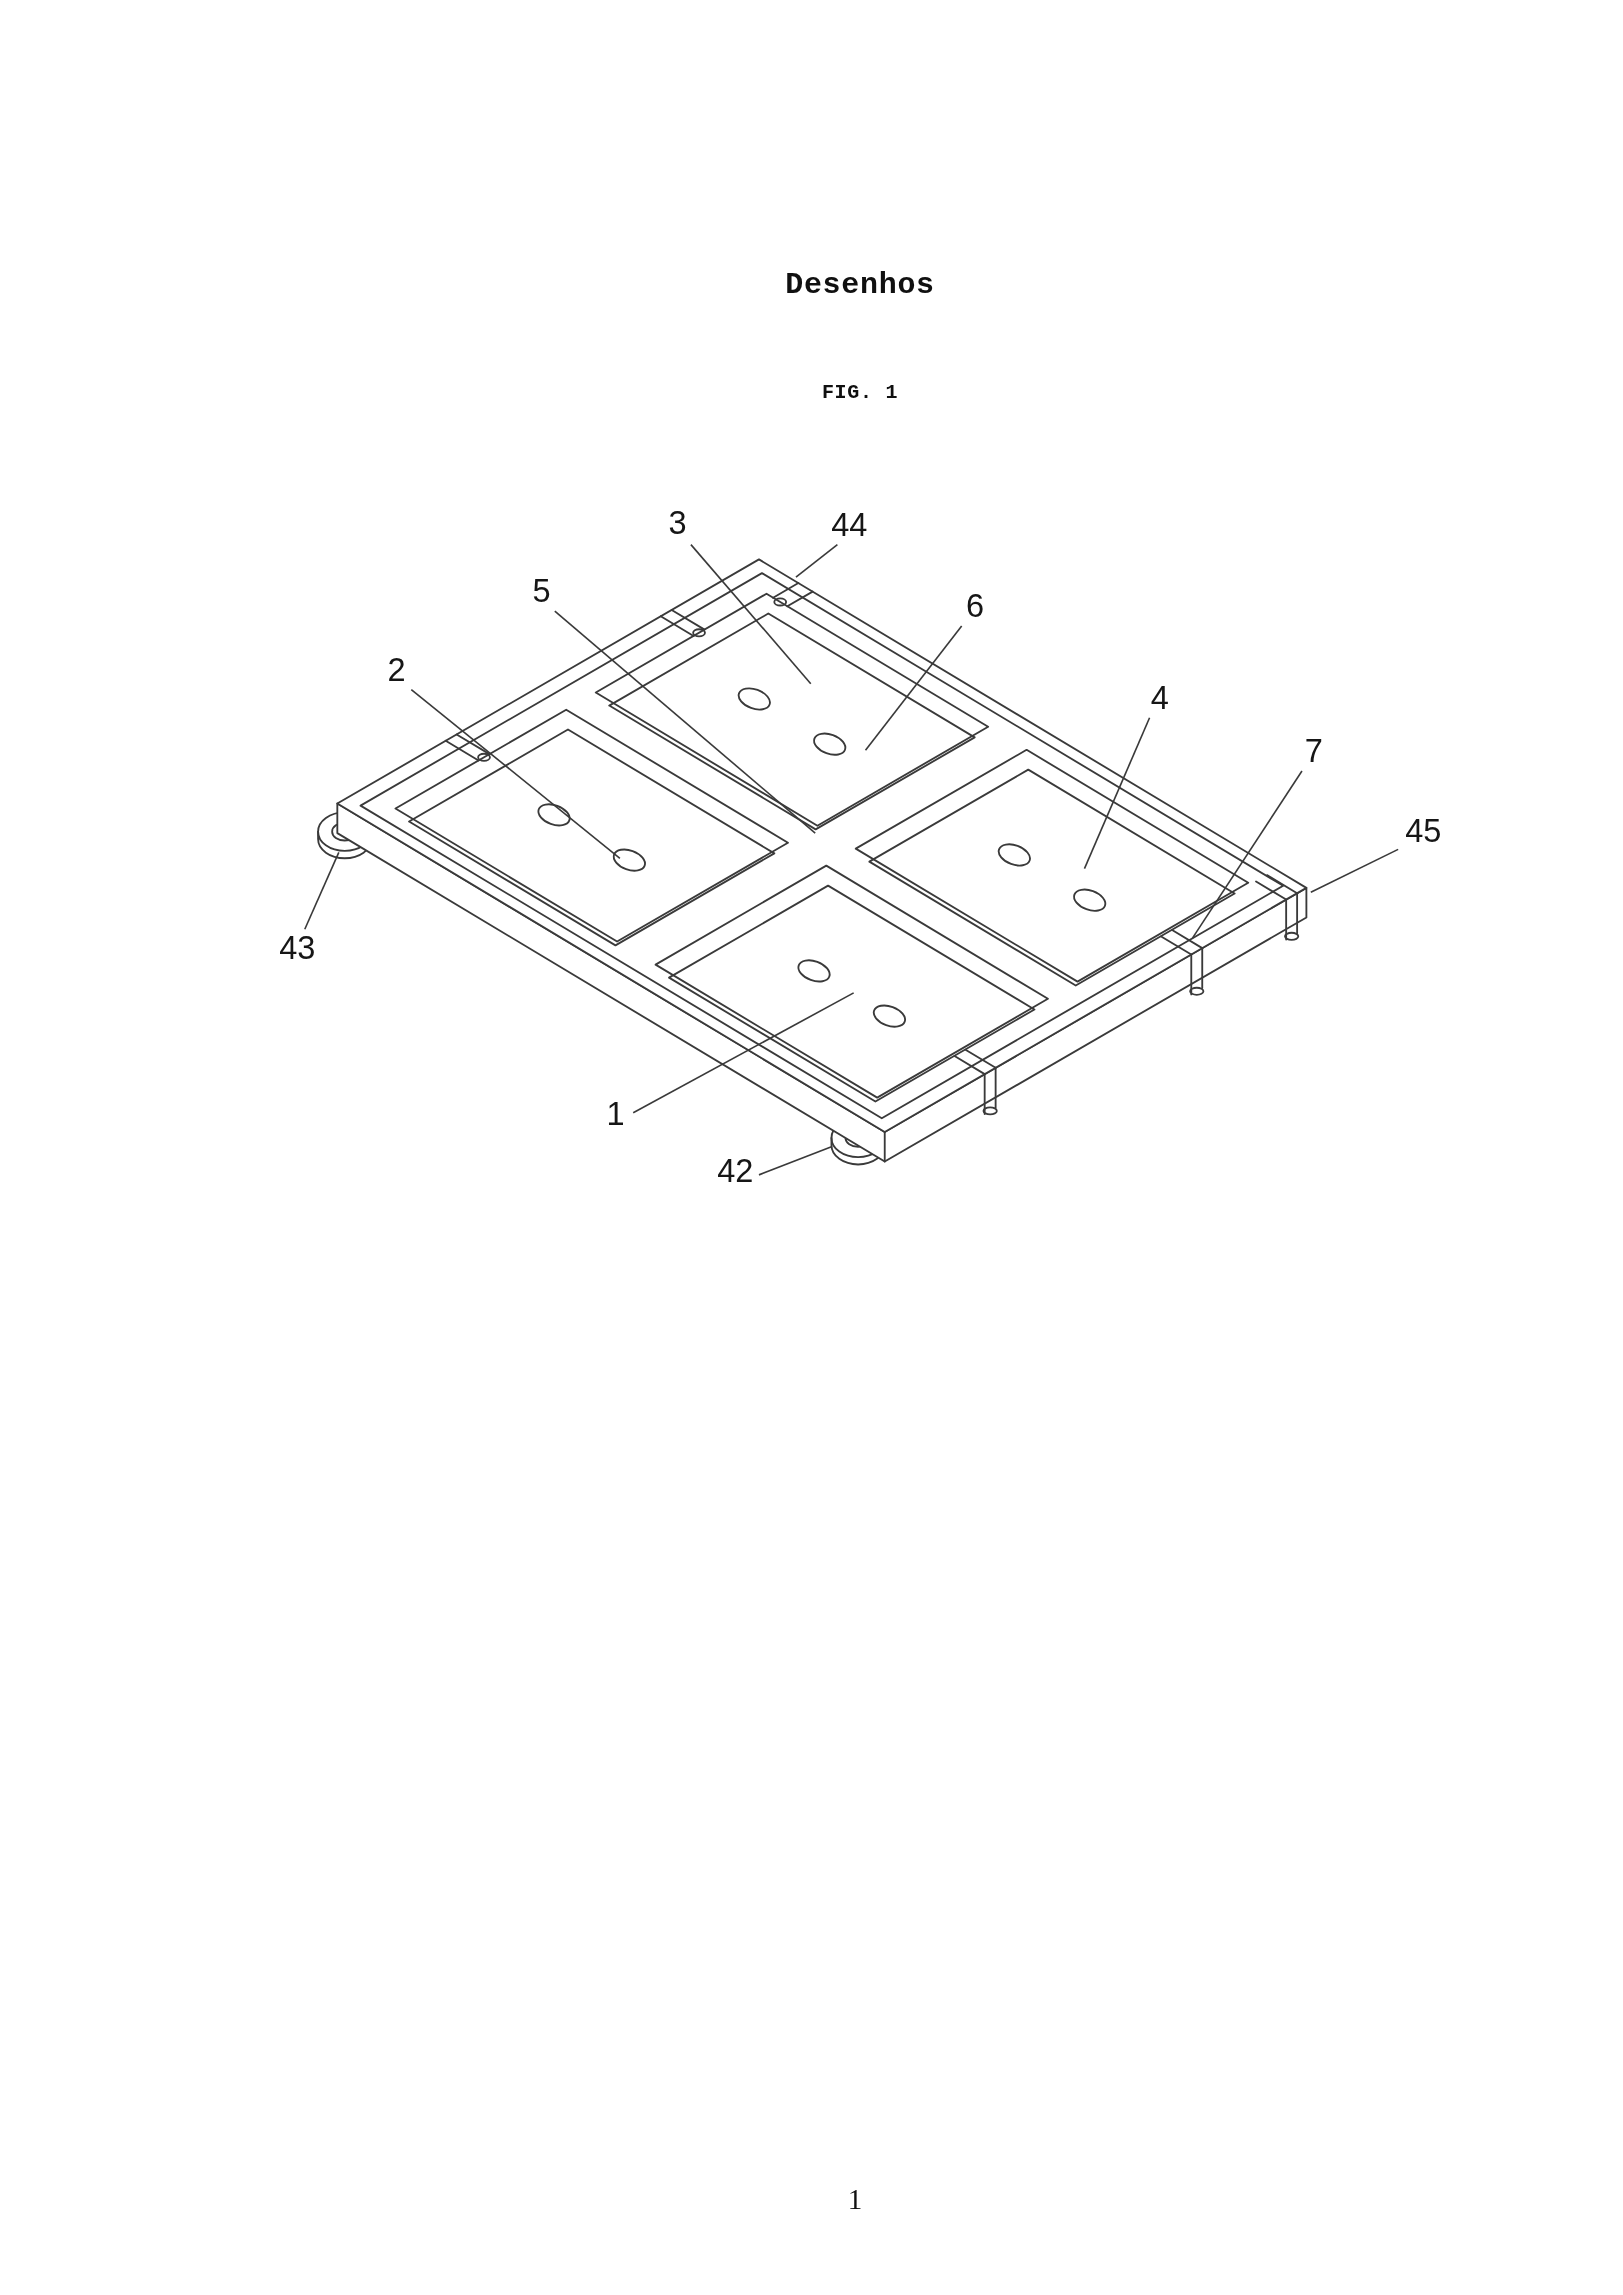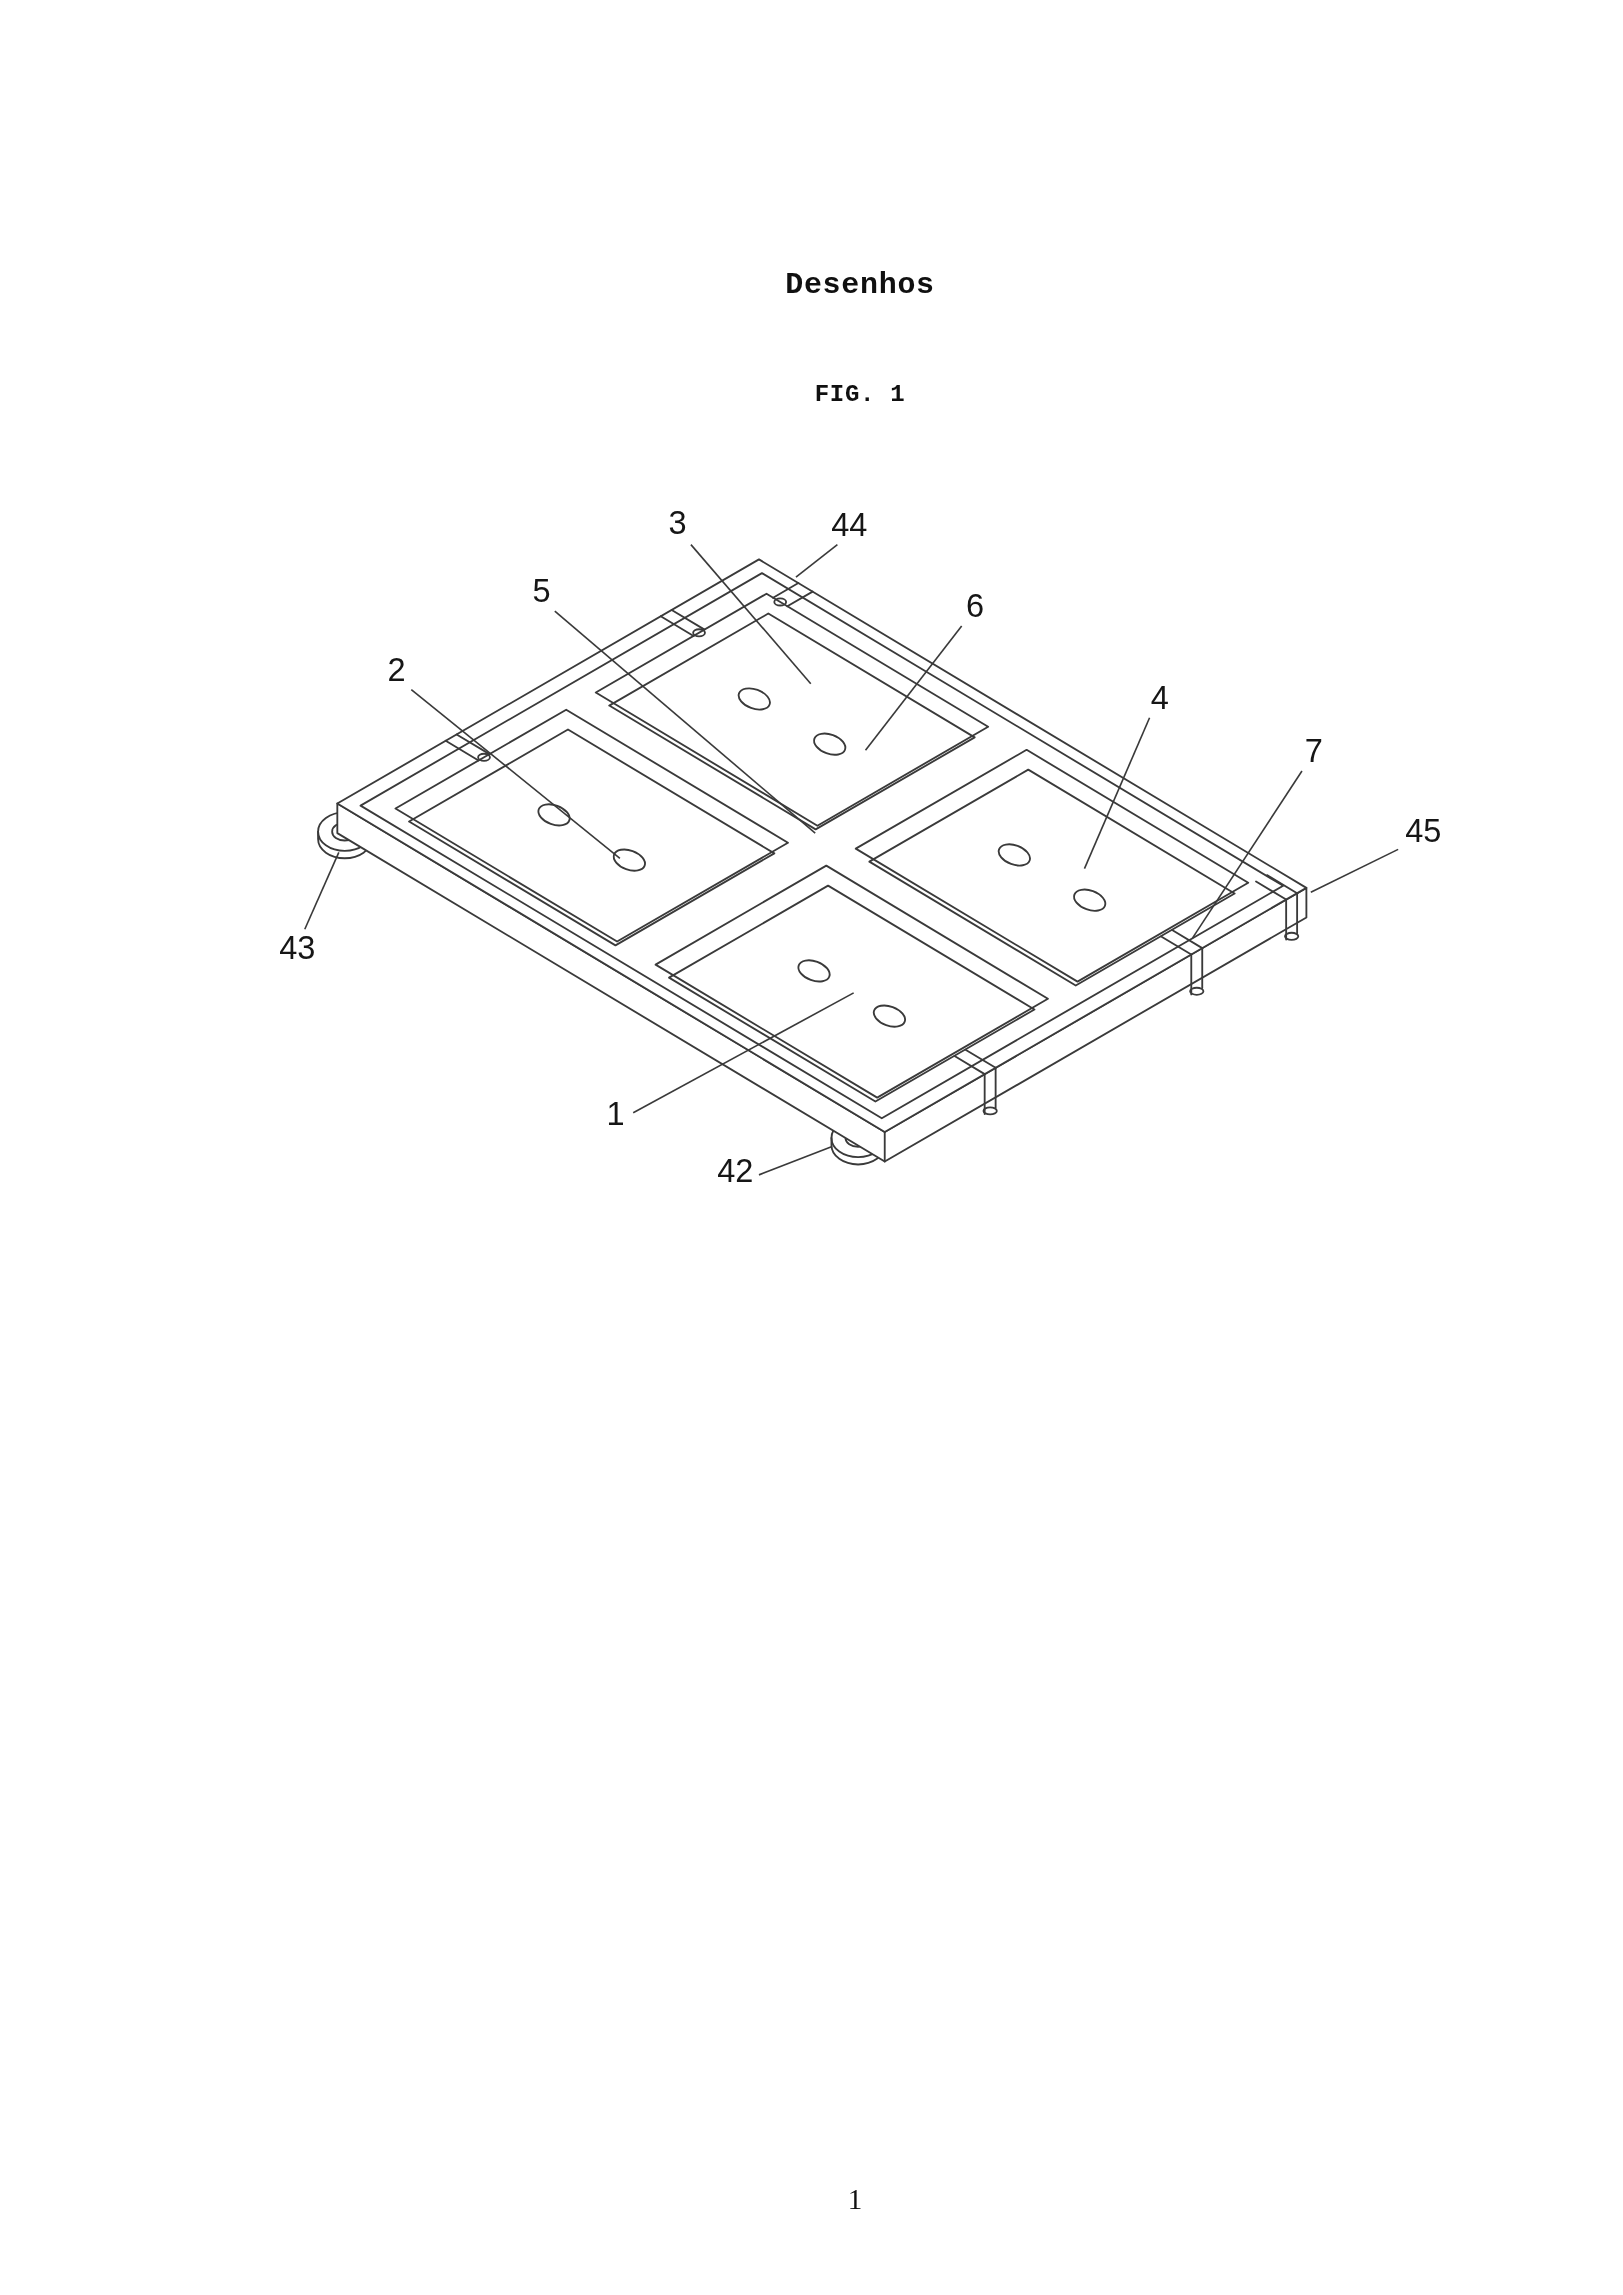--- a/index.html
+++ b/index.html
@@ -13,21 +13,21 @@
   }
   .doc-title{
     position:absolute;top:268px;left:860px;transform:translateX(-50%);
     font-family:"Liberation Mono",monospace;
     font-weight:700;font-size:30px;letter-spacing:0.7px;color:#101010;
     white-space:nowrap;
   }
   .fig-caption{
     position:absolute;top:381px;left:860px;transform:translateX(-50%);
     font-family:"Liberation Mono",monospace;
-    font-weight:700;font-size:24px;letter-spacing:0.7px;color:#101010;
+    font-weight:700;font-size:20px;letter-spacing:0.7px;color:#101010;
     white-space:nowrap;
   }
   .page-number{
     position:absolute;top:2183px;left:855px;transform:translateX(-50%);
     font-family:"Liberation Serif",serif;
     font-size:29px;color:#101010;
   }
   #figure-svg{
     position:absolute;left:0;top:0;width:1623px;height:2295px;
   }

